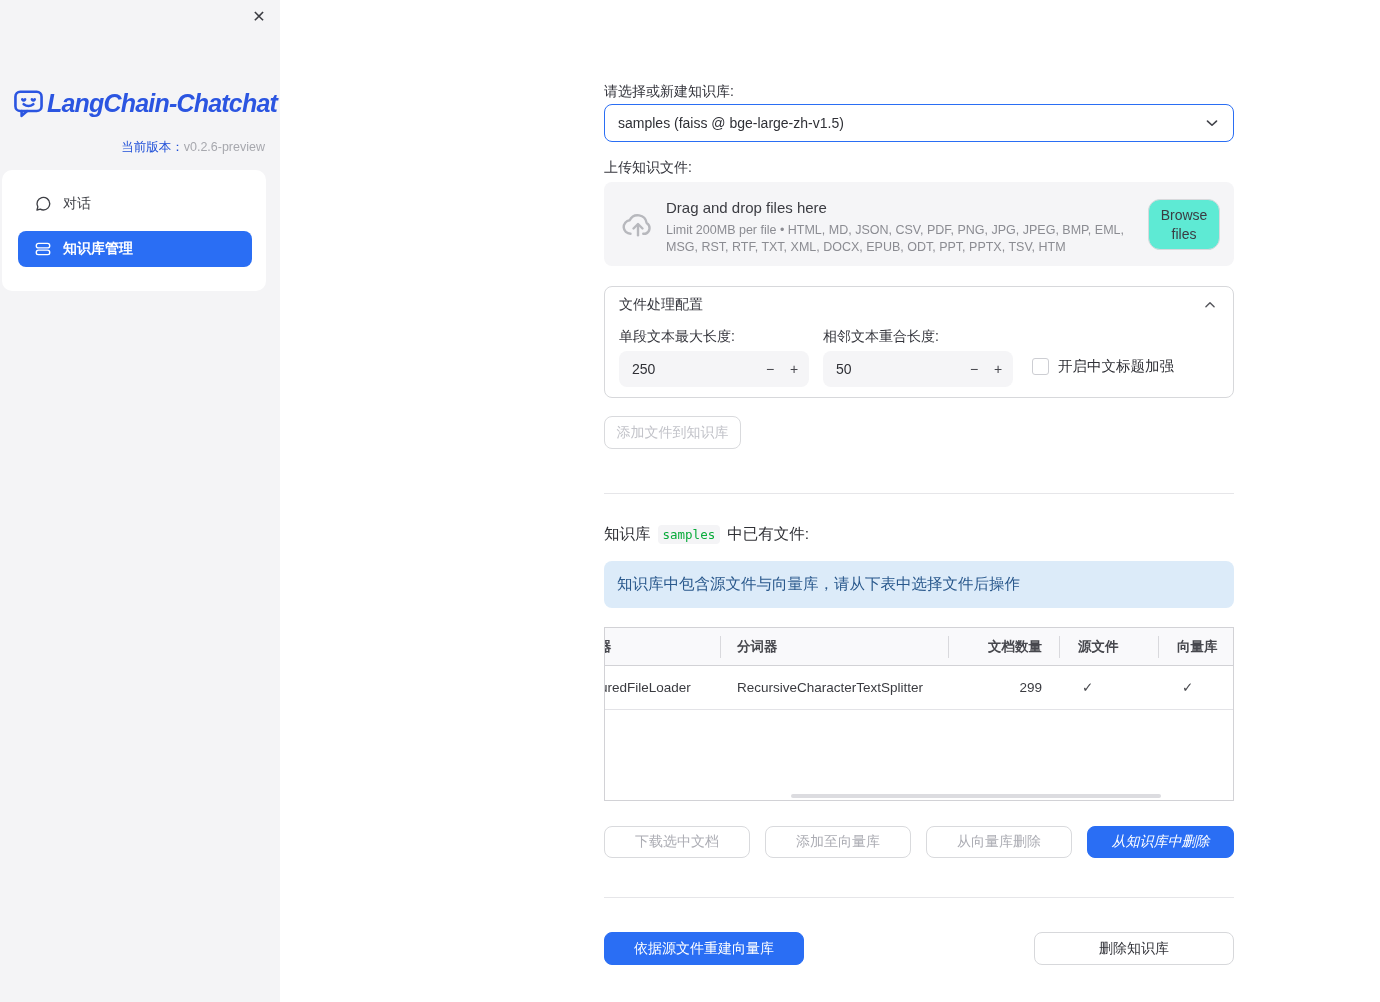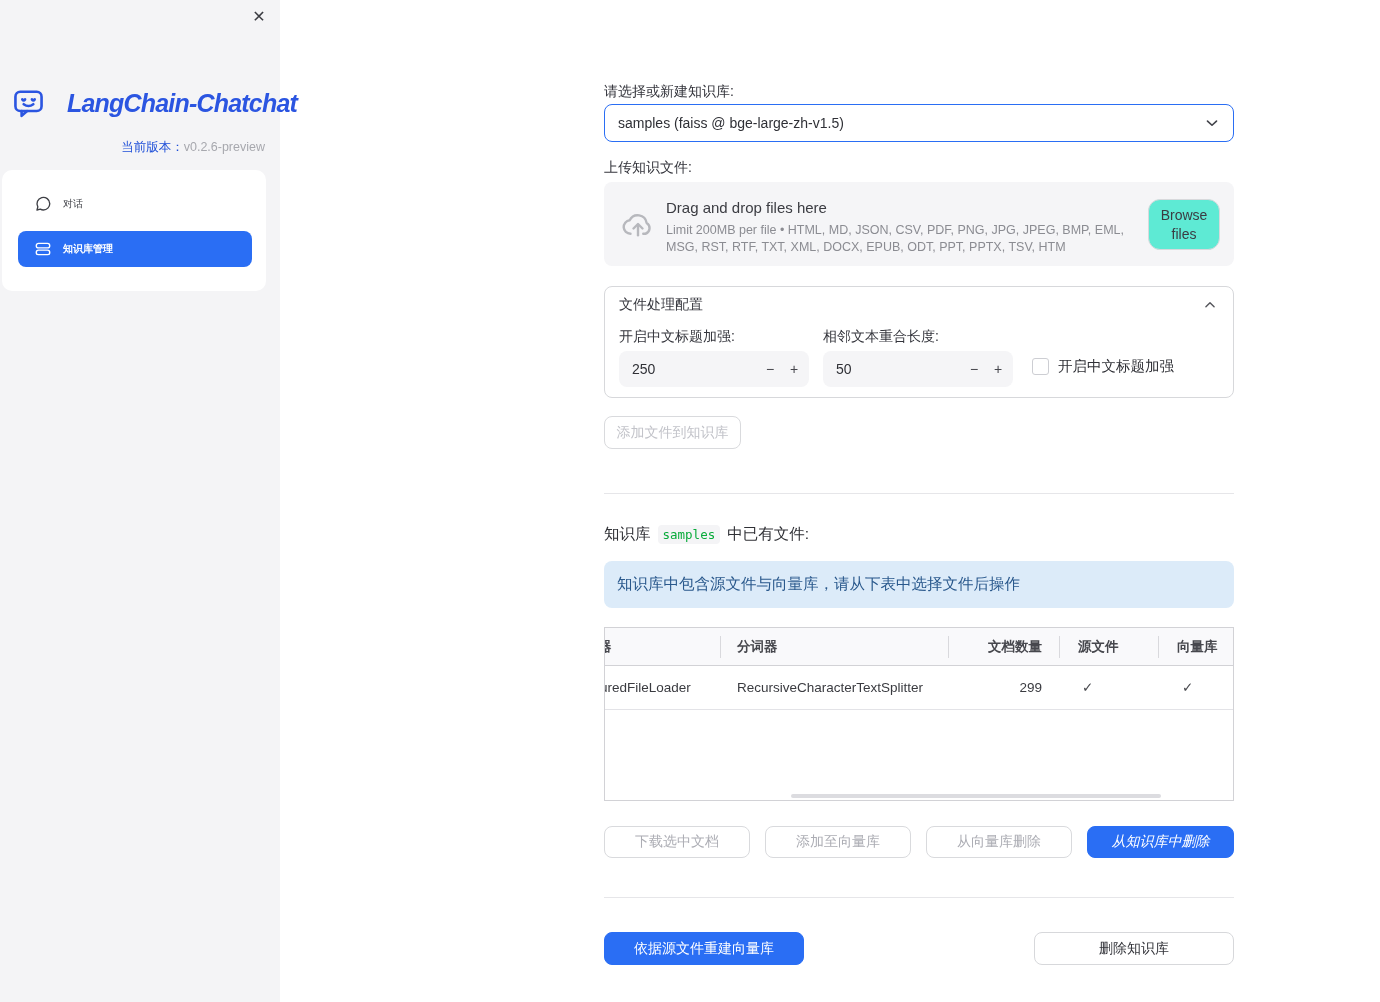--- a/index.html
+++ b/index.html
@@ -4,29 +4,29 @@
 <style>
   * { margin:0; padding:0; box-sizing:border-box; }
   html,body { background:#fff; }
   body { font-family:"Liberation Sans","DejaVu Sans",sans-serif; color:#31333f; }
   #app { position:relative; width:1380px; height:1002px; background:#fff; overflow:hidden; }
 
   
   .sidebar { position:absolute; left:0; top:0; width:280px; height:1002px; background:#f4f4f6; }
   .close-x { position:absolute; left:248px; top:6px; width:22px; height:22px; font-size:16px;
              line-height:22px; text-align:center; color:#3b3c42; cursor:pointer; }
-  .logo-row { position:absolute; left:12px; top:87px; display:flex; align-items:center; gap:22px; }
+  .logo-row { position:absolute; left:12px; top:87px; display:flex; align-items:center; gap:2px; }
   .logo-icon { width:33px; height:33px; color:#2b55e1; }
   .logo-text { font-size:25px; font-weight:700; font-style:italic; color:#2b55e1; letter-spacing:-0.8px; white-space:nowrap; }
   .version-row { position:absolute; right:15px; top:139px; font-size:12.5px; }
   .version-label { color:#1d4ed8; }
   .version-value { color:#a7a8ae; }
   .menu-card { position:absolute; left:2px; top:170px; width:264px; height:121px; background:#fff; border-radius:10px; }
   .menu-item { position:absolute; left:16px; width:234px; height:36px; display:flex; align-items:center;
-               gap:11px; padding-left:16px; border-radius:8px; font-size:10px; cursor:pointer; }
+               gap:11px; padding-left:16px; border-radius:8px; font-size:14px; cursor:pointer; }
   .menu-item .mi-icon { width:18px; height:18px; flex:0 0 18px; }
   .menu-item.plain { top:16px; color:#3f4046; }
   .menu-item.selected { top:61px; background:#2a6ef4; color:#fff; font-weight:700; }
 
   
   .main-label { position:absolute; font-size:14px; color:#34353c; }
   .selectbox { position:absolute; left:604px; top:104px; width:630px; height:38px; background:#fff;
                border:1px solid #2a6ef4; border-radius:8px; display:flex; align-items:center;
                padding:0 12px 0 13px; cursor:pointer; }
   .selectbox .sel-text { font-size:14px; color:#2f3036; flex:1; }
@@ -151,21 +151,21 @@
     <div class="dz-limit">Limit 200MB per file • HTML, MD, JSON, CSV, PDF, PNG, JPG, JPEG, BMP, EML, MSG, RST, RTF, TXT, XML, DOCX, EPUB, ODT, PPT, PPTX, TSV, HTM</div>
     <div class="browse-btn">Browse files</div>
   </div>
 
   <div class="expander">
     <div class="exp-header">文件处理配置</div>
     <svg class="exp-chevron" viewBox="0 0 24 24" fill="none" stroke="currentColor" stroke-width="2.4" stroke-linecap="round" stroke-linejoin="round">
       <path d="M5 15 L12 8 L19 15"></path>
     </svg>
 
-    <div class="num-label" style="left:14px;">开启中文标题加强:</div>
+    <div class="num-label" style="left:14px;">单段文本最大长度:</div>
     <div class="num-input" style="left:14px;">
       <span class="num-value">250</span>
       <span class="step-btn step-minus">−</span>
       <span class="step-btn step-plus">+</span>
     </div>
 
     <div class="num-label" style="left:218px;">相邻文本重合长度:</div>
     <div class="num-input" style="left:218px;">
       <span class="num-value">50</span>
       <span class="step-btn step-minus">−</span>

